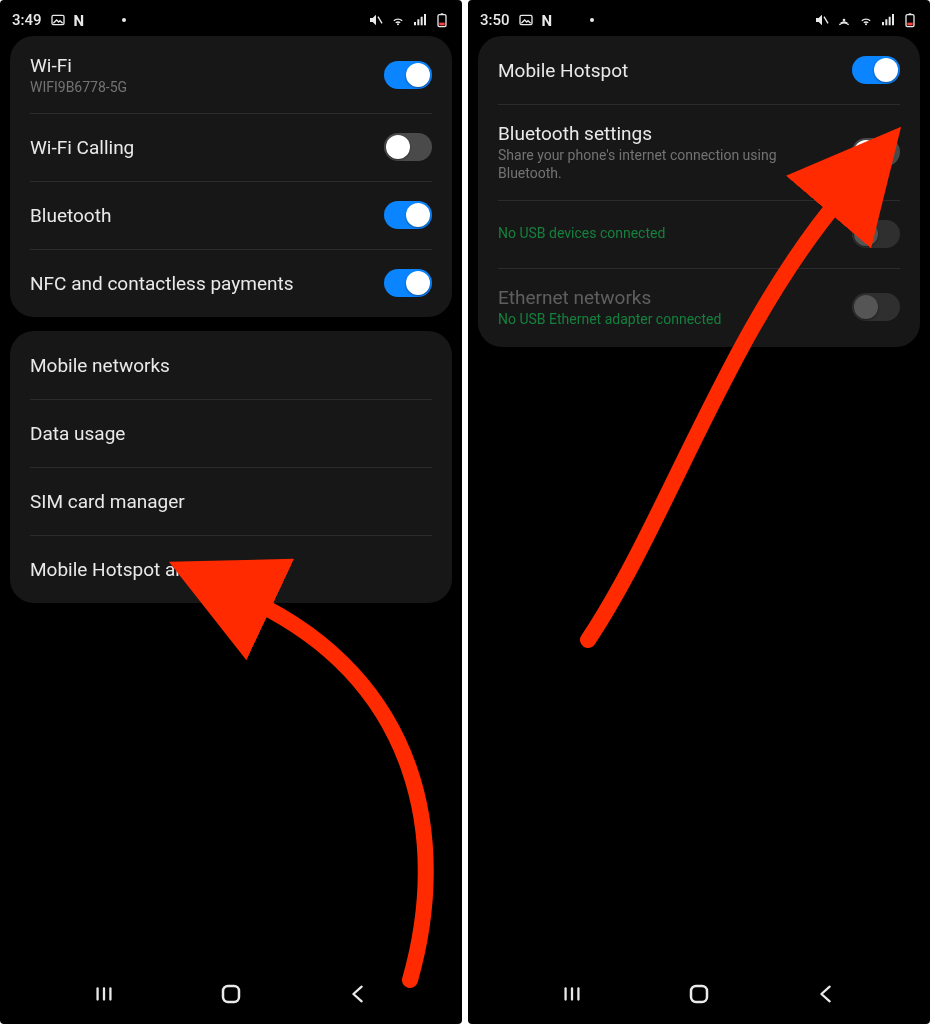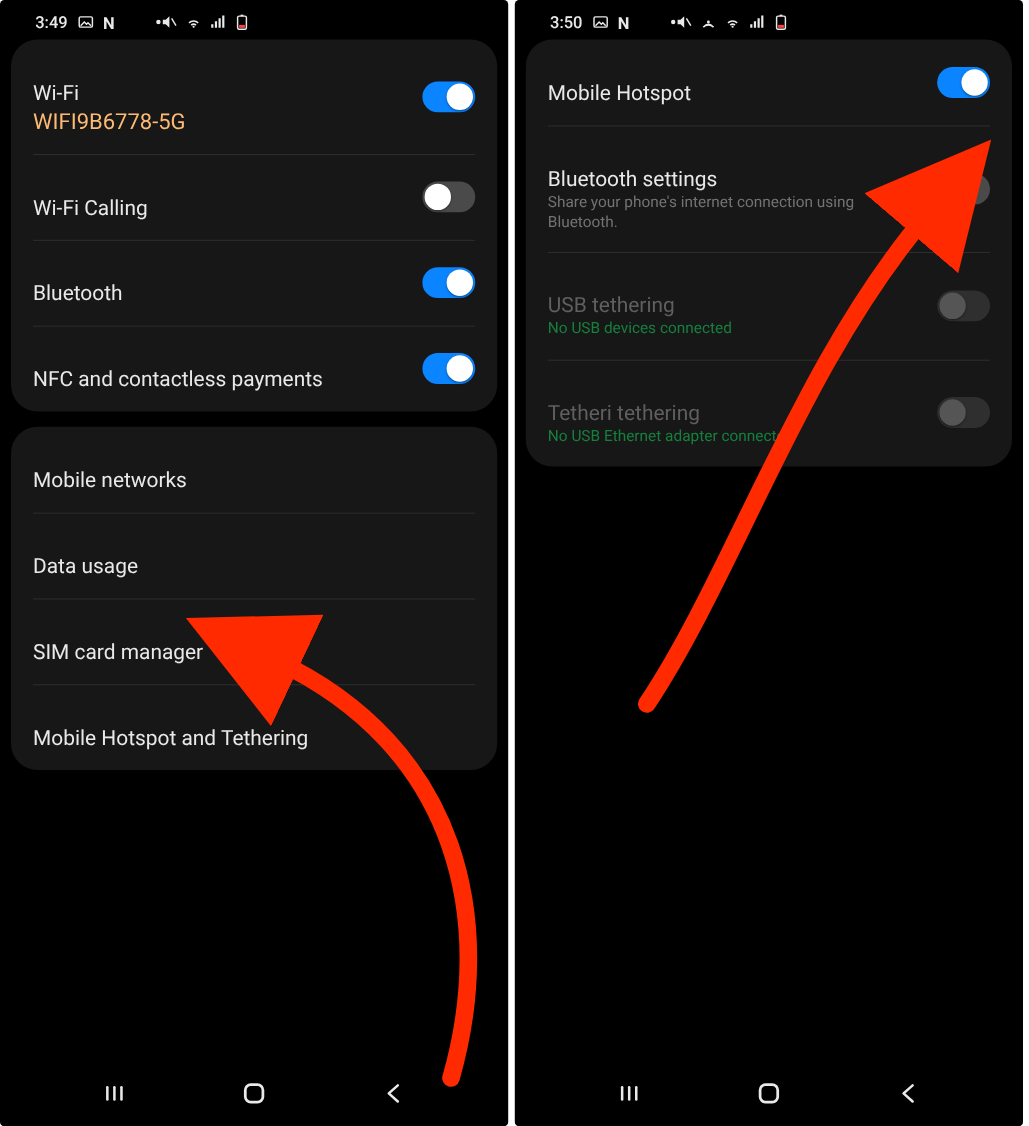--- a/index.html
+++ b/index.html
@@ -17,23 +17,23 @@
     height: 1024px;
     background: #000;
     position: relative;
     overflow: hidden;
     border-radius: 4px;
     color: #e9e9e9;
   }
   
   .status-bar {
     display: flex;
-    justify-content: flex-start;
+    justify-content: space-between;
     align-items: center;
-    padding: 6px 32px 2px;
+    padding: 6px 12px 2px;
     height: 36px;
     font-size: 15px;
     font-weight: 500;
   }
   .status-left { display: flex; align-items: center; gap: 8px; }
   .status-left .dot { width:4px; height:4px; border-radius:50%; background:#e9e9e9; }
   .status-icons { display: flex; align-items: center; gap: 6px; }
   .status-icons svg { width: 16px; height: 16px; fill:#e9e9e9; }
   .mini-icon { width:16px; height:16px; display:inline-block; }
   
@@ -72,26 +72,26 @@
     min-height: 68px;
     position: relative;
   }
   .row + .row::before {
     content:"";
     position:absolute;
     top:0; left:20px; right:20px;
     height:1px;
     background:#2c2c2c;
   }
-  .row-text { display:flex; flex-direction:column; gap:2px; padding-right:12px;margin-top:19px;}
+  .row-text { display:flex; flex-direction:column; gap:2px; padding-right:12px;}
   .row-title { font-size: 19px; color:#e9e9e9; }
   .row-sub { font-size: 14px; color:#737373; line-height:1.25; }
   .row.disabled .row-title { color:#5f5f5f; }
   .row.disabled .row-sub { color:#15803d; }
-  .row .link { color:#fdba74; font-size:20px; }
+  .row .link { color:#737373; font-size:14px; }
   
   .toggle {
     width: 48px; height:28px; border-radius:14px; position:relative; flex-shrink:0;
   }
   .toggle .knob {
     position:absolute; top:2px; width:24px; height:24px; border-radius:50%; background:#fff;
     transition: left .1s;
     box-shadow: 0 1px 2px rgba(0,0,0,.4);
   }
   .toggle.on { background:#0a84ff; }
@@ -298,30 +298,29 @@
       <div class="row-text">
         <div class="row-title">Bluetooth settings</div>
         <div class="row-sub">Share your phone's internet connection using Bluetooth.</div>
       </div>
       <div class="toggle off">
           <div class="knob"></div>
         </div>
     </div>
     <div class="row disabled">
       <div class="row-text">
-        <div class="row-title">USB tethering</div>
         <div class="row-sub">No USB devices connected</div>
       </div>
       <div class="toggle off disabled">
           <div class="knob"></div>
         </div>
     </div>
     <div class="row disabled">
       <div class="row-text">
-        <div class="row-title">Tetheri tethering</div>
+        <div class="row-title">Ethernet networks</div>
         <div class="row-sub">No USB Ethernet adapter connected</div>
       </div>
       <div class="toggle off disabled">
           <div class="knob"></div>
         </div>
     </div>
   </div>
 
   <div class="navbar">
     <div class="nav-btn">

